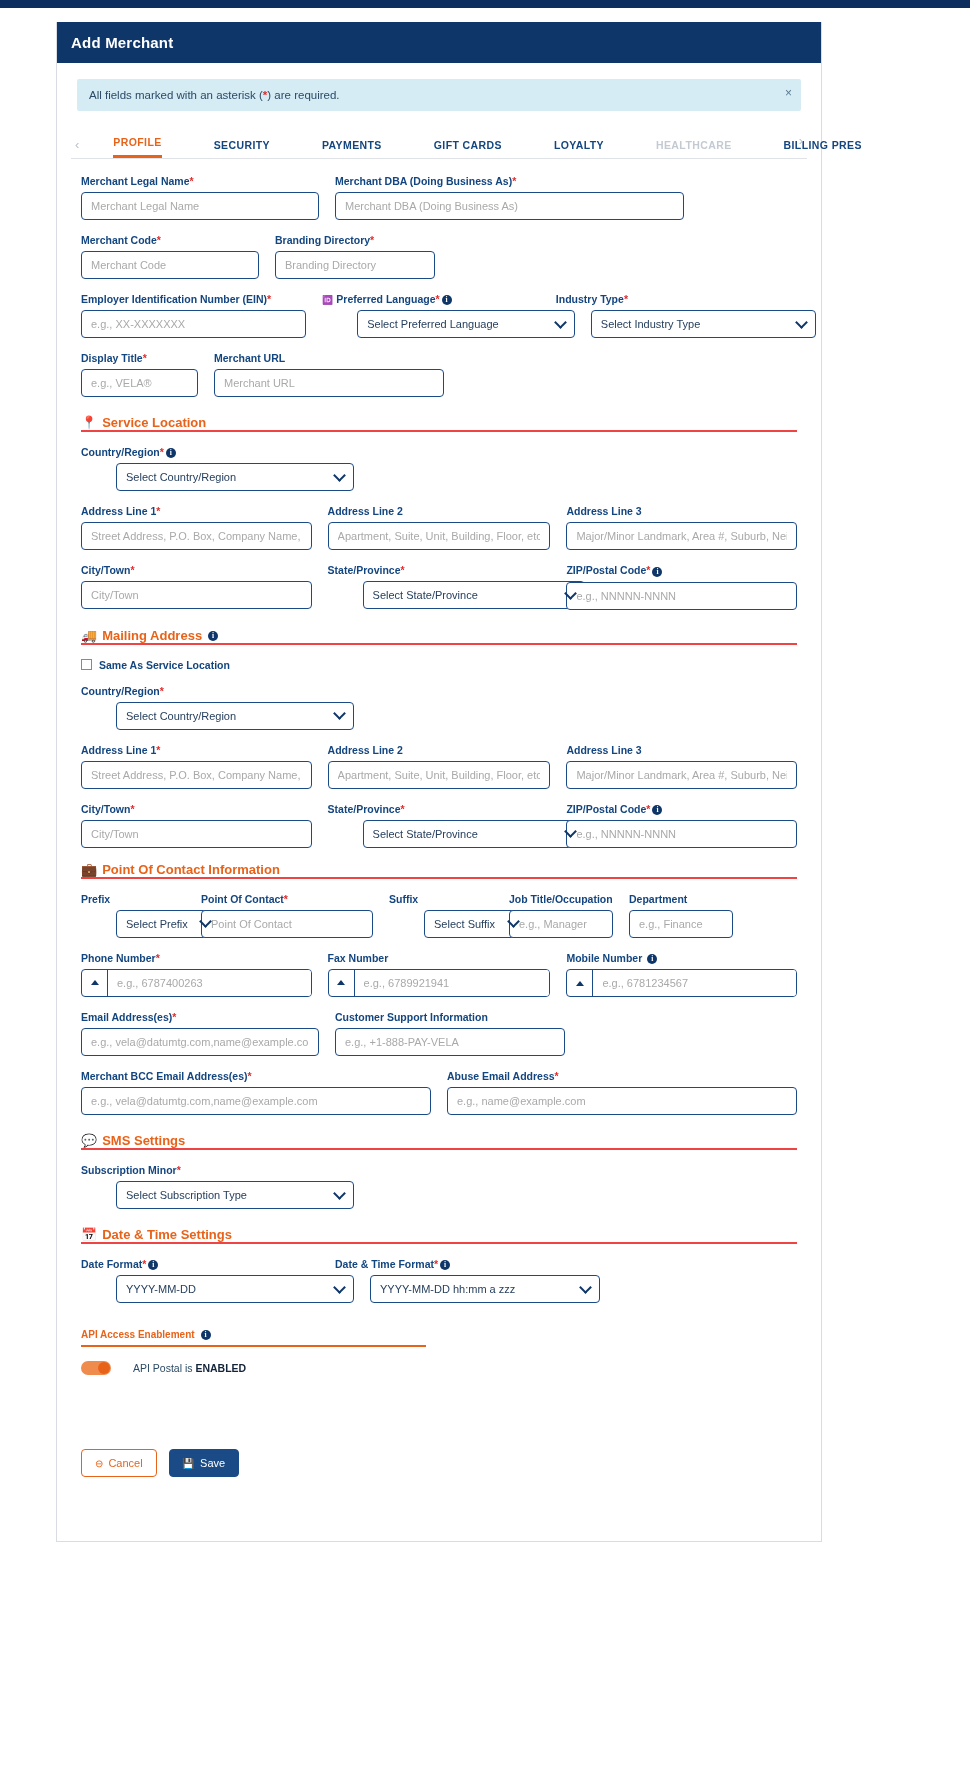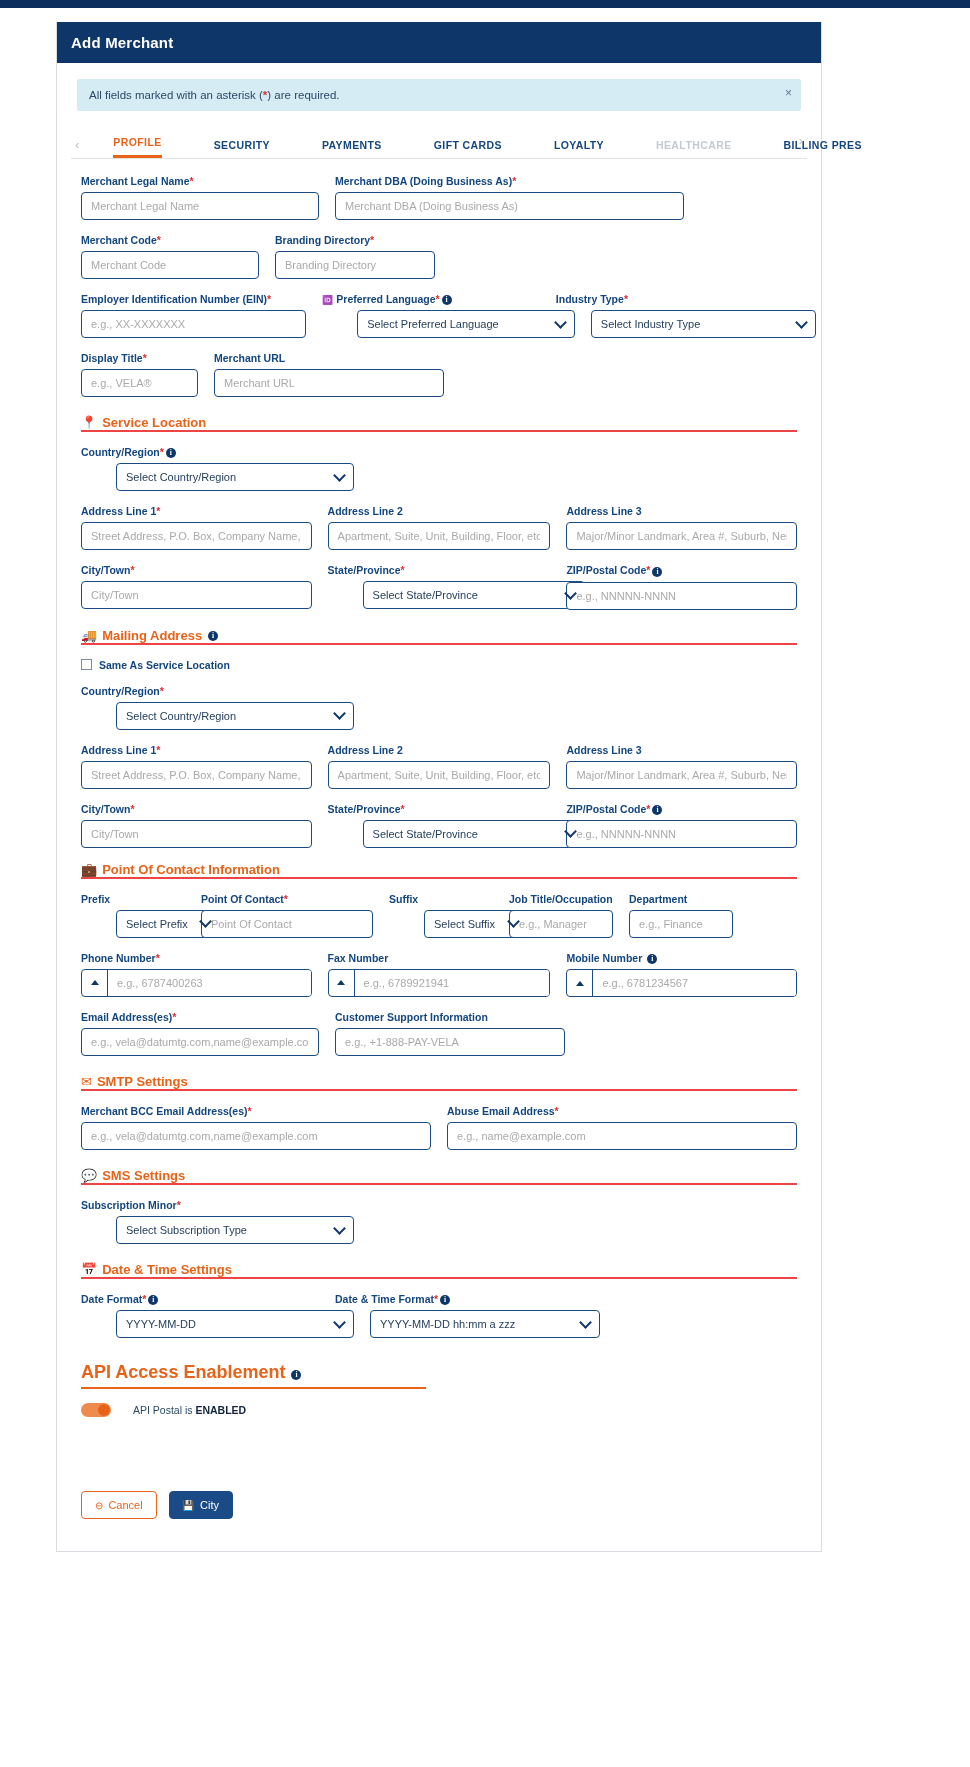--- a/index.html
+++ b/index.html
@@ -382,23 +382,20 @@
       <div class="fld" style="width:238px">
         <span class="lbl"><span>Email Address(es)</span><span class="req">*</span></span>
         <input class="txt" placeholder="e.g., vela@datumtg.com,name@example.com" style="">
       </div>
       <div class="fld" style="width:230px">
         <span class="lbl">Customer Support Information</span>
         <input class="txt" placeholder="e.g., +1-888-PAY-VELA" style="">
       </div>
     </div>
 
-    <div class="sec" style="margin-top:18px">
-      <span class="sec-ico">✉</span><span class="sec-t">SMTP Settings</span>
-    </div>
 
     <div class="row">
       <div class="fld" style="width:350px">
         <span class="lbl"><span>Merchant BCC Email Address(es)</span><span class="req">*</span></span>
         <input class="txt" placeholder="e.g., vela@datumtg.com,name@example.com" style="">
       </div>
       <div class="fld" style="width:350px;margin-right:0">
         <span class="lbl"><span>Abuse Email Address</span><span class="req">*</span></span>
         <input class="txt" placeholder="e.g., name@example.com" style="">
       </div>
@@ -434,36 +431,36 @@
         <span class="lbl"><span>Date &amp; Time Format</span><span class="req">*</span><span class="info">i</span></span>
         <div class="sel">
               <span class="cv">YYYY-MM-DD hh:mm a zzz</span>
               <span class="chev"></span>
             </div>
       </div>
     </div>
 
     <div class="api-sec">
       <div class="api-line">
-        <span class="sec-t" style="font-size:18px">API Access Enablement</span><span class="info" style="margin-left:6px">i</span>
+        <span class="sec-t" style="font-size:10px">API Access Enablement</span><span class="info" style="margin-left:6px">i</span>
       </div>
       <div class="toggle-row">
         <span class="toggle">
               <span class="knob"></span>
             </span>
         <span class="toggle-lbl"><span>API Postal is </span><b>ENABLED</b></span>
       </div>
     </div>
 
     <div class="btns">
       <div class="btn btn-cancel">
         <span class="bi">⊖</span>
             <span>Cancel</span>
       </div>
       <div class="btn btn-save">
         <span class="bi">💾</span>
-            <span>City</span>
+            <span>Save</span>
       </div>
     </div>
 
   </div>
 </div>
 </div>
 
 </body></html>

